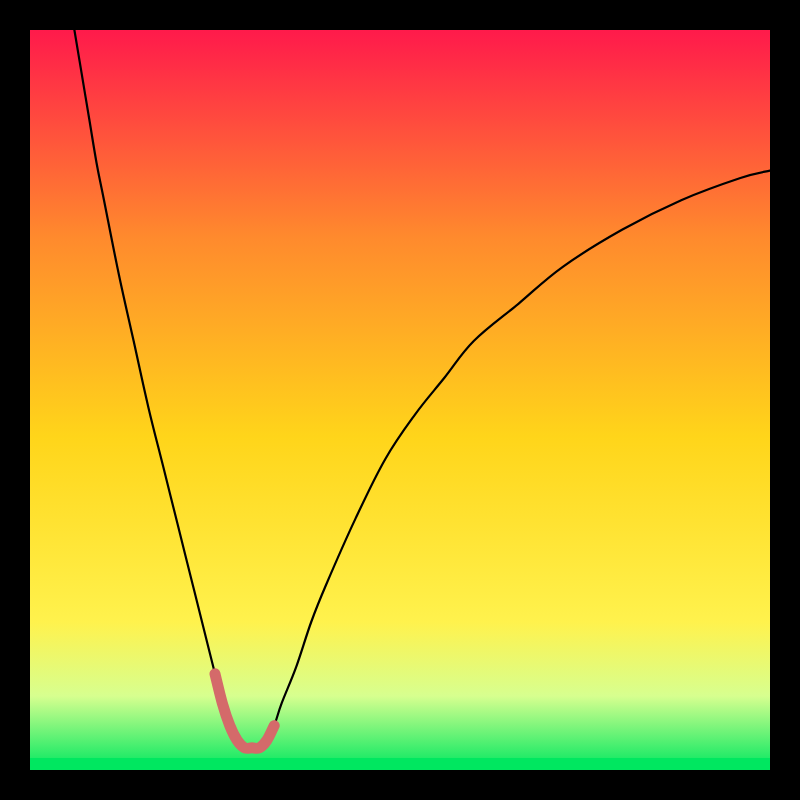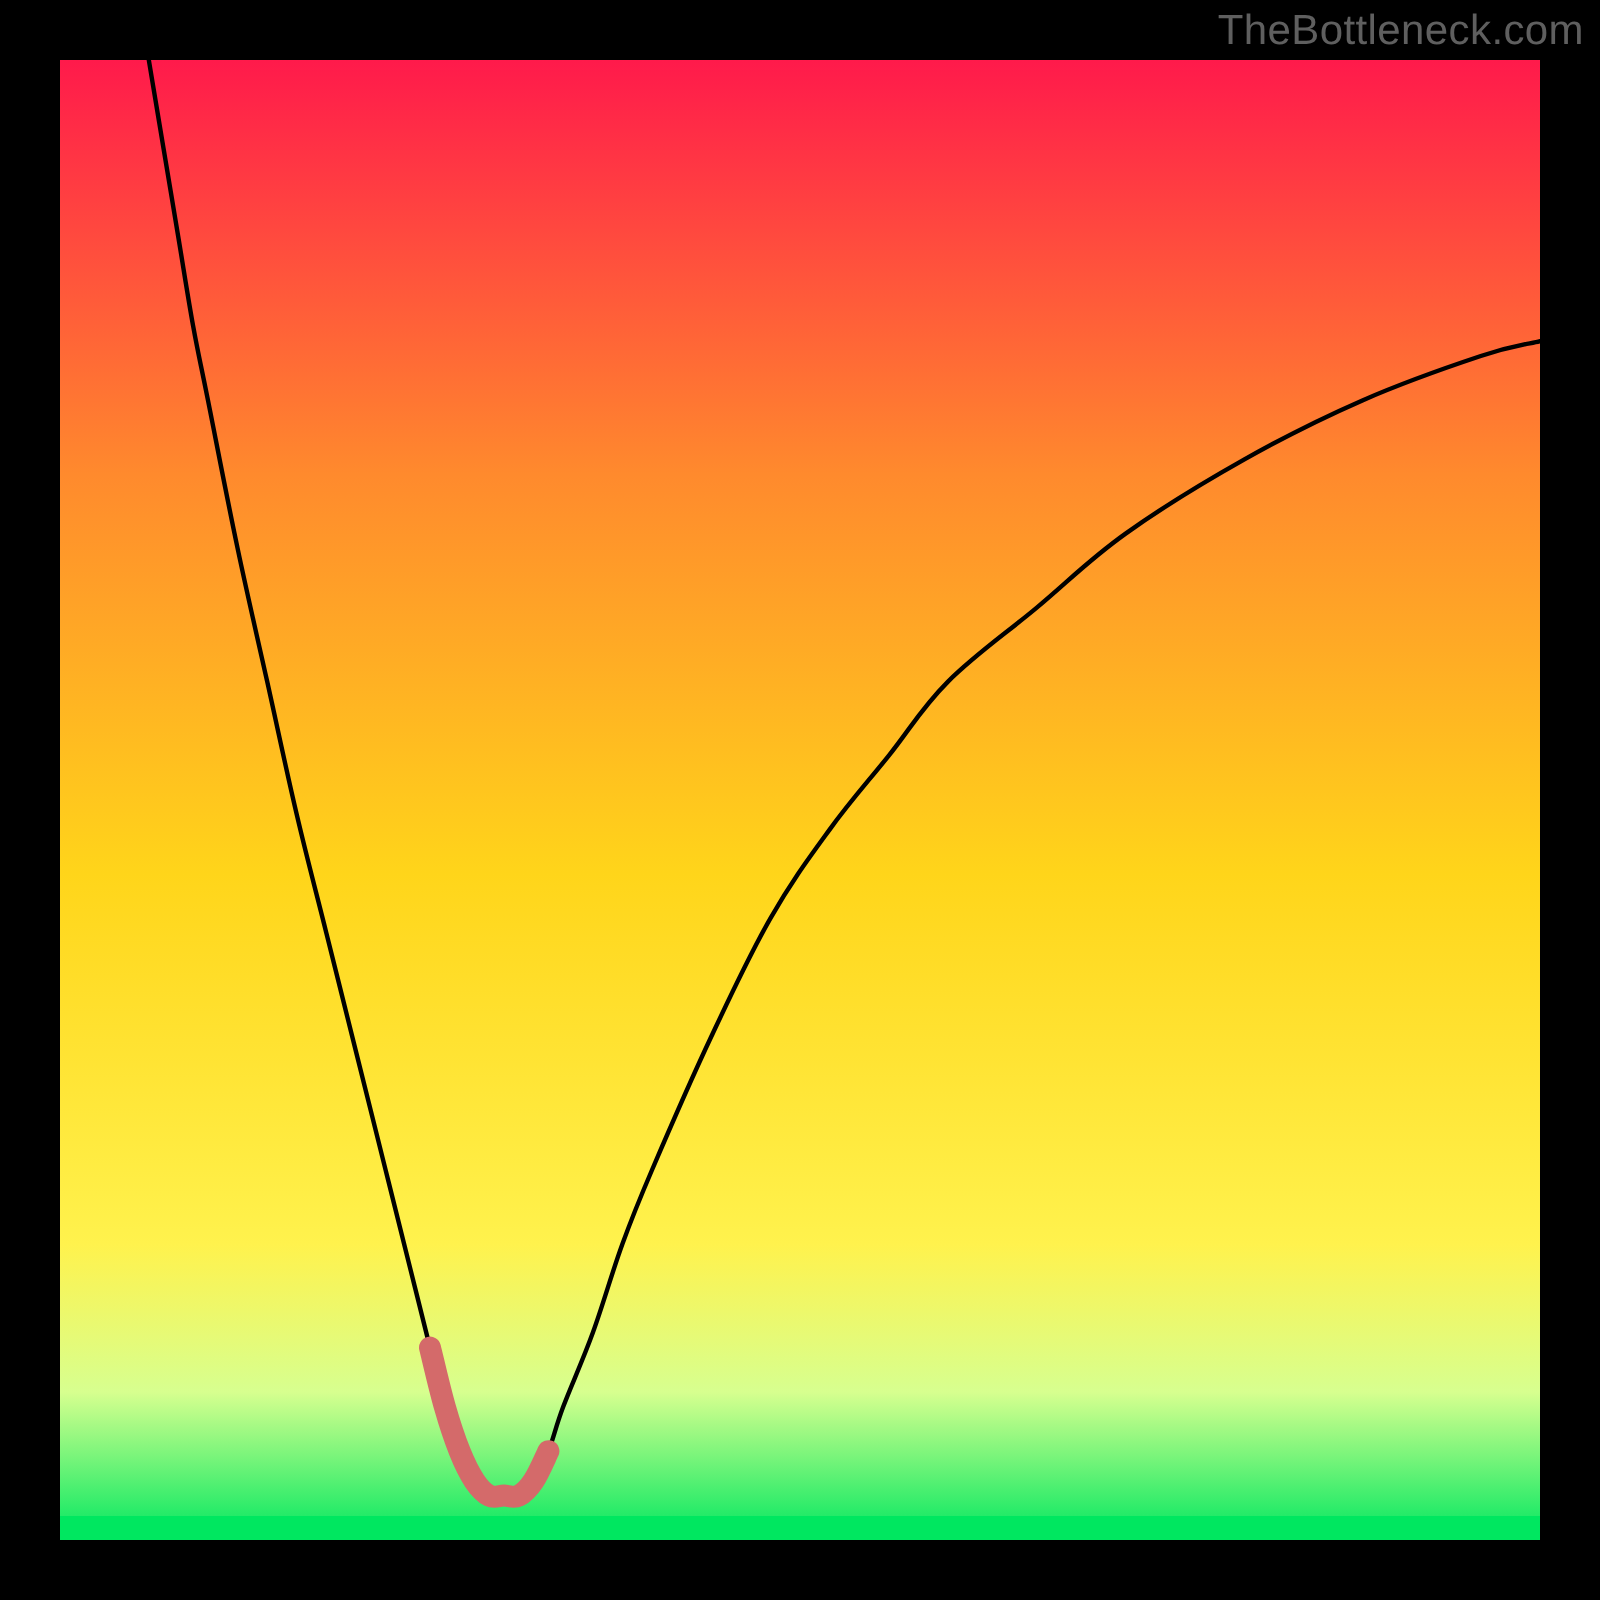--- a/index.html
+++ b/index.html
@@ -37,21 +37,20 @@
   }
   svg {
     display: block;
   }
 </style>
 </head>
 <body>
 
 <div class="frame">
 
-  <div class="watermark">TheBottleneck.com</div>
 
   <div class="plot-area">
     <svg width="740" height="740" viewBox="0 0 740 740" preserveAspectRatio="none">
       <defs>
         <linearGradient id="bg-grad" x1="0" y1="0" x2="0" y2="1">
           <stop id="g0" offset="0%" stop-color="#ff1a4b"></stop>
           <stop id="g1" offset="28%" stop-color="#ff8a2d"></stop>
           <stop id="g2" offset="55%" stop-color="#ffd51a"></stop>
           <stop id="g3" offset="80%" stop-color="#fff24d"></stop>
           <stop id="g4" offset="90%" stop-color="#d7ff8f"></stop>

